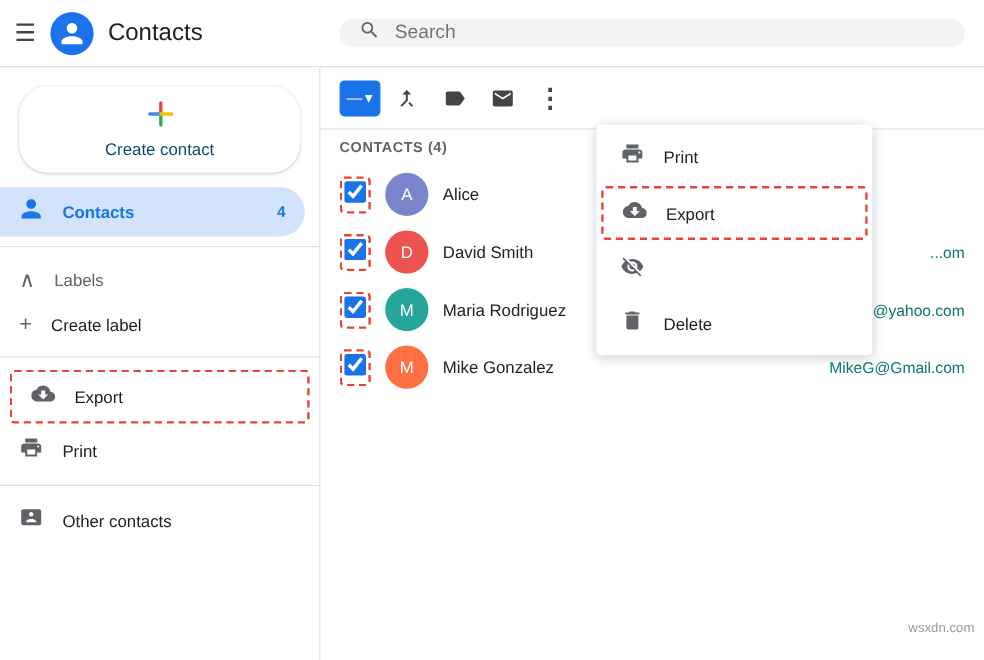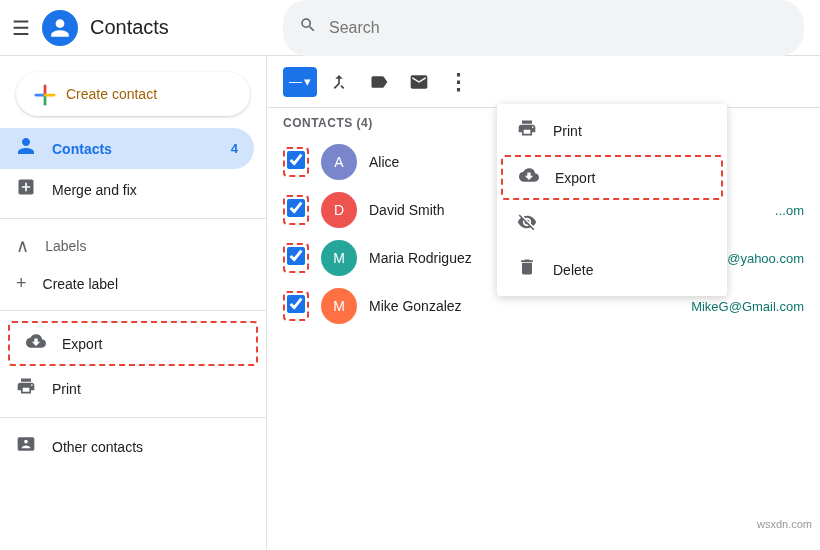--- a/index.html
+++ b/index.html
@@ -41,21 +41,21 @@
       color: #202124;
       font-weight: 400;
     }
     .search-bar {
       flex: 1;
       display: flex;
       align-items: center;
       background: #f1f3f4;
       border-radius: 24px;
       padding: 0 16px;
-      height: 56px;
+      height: 23px;
       margin: 0 16px;
       gap: 12px;
     }
     .search-icon { color: #5f6368; font-size: 18px; }
     .search-input {
       background: transparent;
       border: none;
       outline: none;
       font-size: 16px;
       color: #5f6368;
@@ -82,23 +82,24 @@
       display: flex;
       align-items: center;
       gap: 12px;
       margin: 8px 16px 12px 16px;
       padding: 12px 18px;
       border-radius: 24px;
       background: #fff;
       box-shadow: 0 1px 3px rgba(0,0,0,0.2);
       cursor: pointer;
       font-size: 14px;
-      color: #a16207;
+      color: #0c4a6e;
       font-weight: 500;
       border: none;
+      flex-direction: column;
     }
 
     .sidebar-item {
       display: flex;
       align-items: center;
       padding: 8px 16px;
       cursor: pointer;
       border-radius: 0 24px 24px 0;
       margin-right: 12px;
       font-size: 14px;
@@ -298,28 +299,20 @@
       <span class="item-icon">
         <svg width="20" height="20" viewBox="0 0 24 24" fill="#1a73e8">
             <path d="M12 12c2.7 0 4.8-2.1 4.8-4.8S14.7 2.4 12 2.4 7.2 4.5 7.2 7.2 9.3 12 12 12zm0 2.4c-3.2 0-9.6 1.6-9.6 4.8v2.4h19.2v-2.4c0-3.2-6.4-4.8-9.6-4.8z"></path>
           </svg>
       </span>
       <span>Contacts</span>
       <span class="badge">4</span>
     </div>
 
 
-    <div class="sidebar-item">
-      <span class="item-icon">
-        <svg width="20" height="20" viewBox="0 0 24 24" fill="#5f6368">
-            <path d="M19 3H5c-1.1 0-2 .9-2 2v14c0 1.1.9 2 2 2h14c1.1 0 2-.9 2-2V5c0-1.1-.9-2-2-2zm-2 10h-4v4h-2v-4H7v-2h4V7h2v4h4v2z"></path>
-          </svg>
-      </span>
-      <span>Merge and fix</span>
-    </div>
 
     <hr class="sidebar-divider">
 
     <div class="sidebar-section-header">
       <span class="item-icon">∧</span>
       <span>Labels</span>
     </div>
 
     <div class="sidebar-item">
       <span class="item-icon">+</span>

